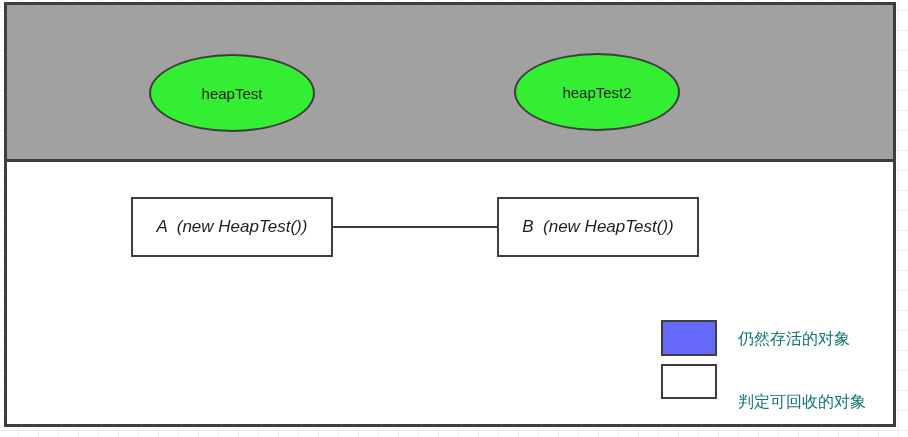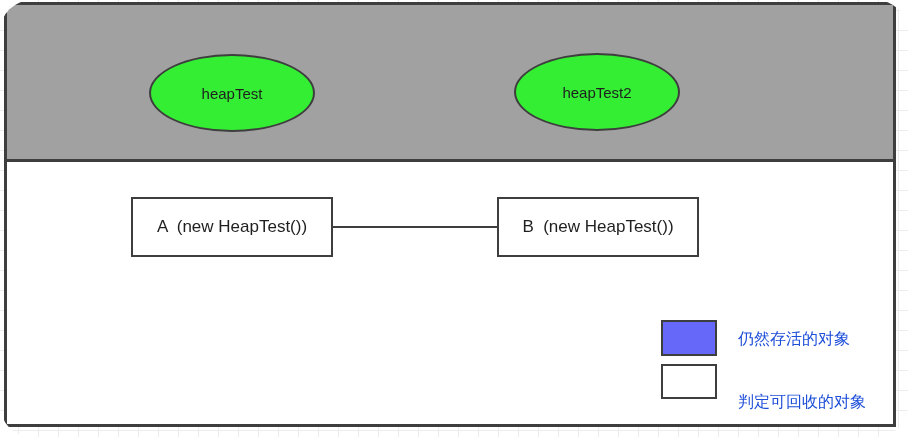--- a/index.html
+++ b/index.html
@@ -9,21 +9,20 @@
     width: 908px; height: 437px;
     overflow: hidden;
     font-family: "Liberation Sans", "DejaVu Sans", sans-serif;
     color: #1f1f1f;
     background-color: #ffffff;
     background-image:
       linear-gradient(to right, #ececec 1px, transparent 1px),
       linear-gradient(to bottom, #ececec 1px, transparent 1px);
     background-size: 20px 20px;
     background-position: 18px 10px;
-    border-radius: 32px;
   }
   .frame {
     position: absolute;
     left: 4px; top: 2px;
     width: 892px; height: 425px;
     border: 3px solid #3e3e3e;
     background: #ffffff;
   }
   .heap-region {
     position: absolute;
@@ -42,41 +41,42 @@
   .root-ellipse.e1 { left: 142px; top: 49px; }
   .root-ellipse.e2 { left: 507px; top: 48px; justify-content: center; }
   .obj-box {
     position: absolute;
     width: 202px; height: 60px;
     border: 2px solid #3e3e3e;
     background: #ffffff;
     display: flex; align-items: center; justify-content: center;
     font-size: 17px;
     white-space: pre;
+    font-style: italic;
   }
   .obj-box.a { left: 124px; top: 192px; }
   .obj-box.b { left: 490px; top: 192px; }
   .connector {
     position: absolute;
     left: 326px; top: 221px;
     width: 164px; height: 2px;
     background: #3e3e3e;
   }
   .legend-swatch {
     position: absolute;
     width: 56px; height: 36px;
     border: 2px solid #3e3e3e;
   }
   .legend-swatch.alive      { left: 654px; top: 315px; }
   .legend-swatch.recyclable { left: 654px; top: 359px; height: 35px; }
   .legend-label {
     position: absolute;
     left: 731px;
     font-size: 16px;
-    color: #1d4ed8;
+    color: #0f766e;
     white-space: nowrap;
   }
   .legend-label.l1 { top: 324px; }
   .legend-label.l2 { top: 387px; }
 </style>
 </head>
 <body>
 
 <div class="canvas">
   <div class="frame">

